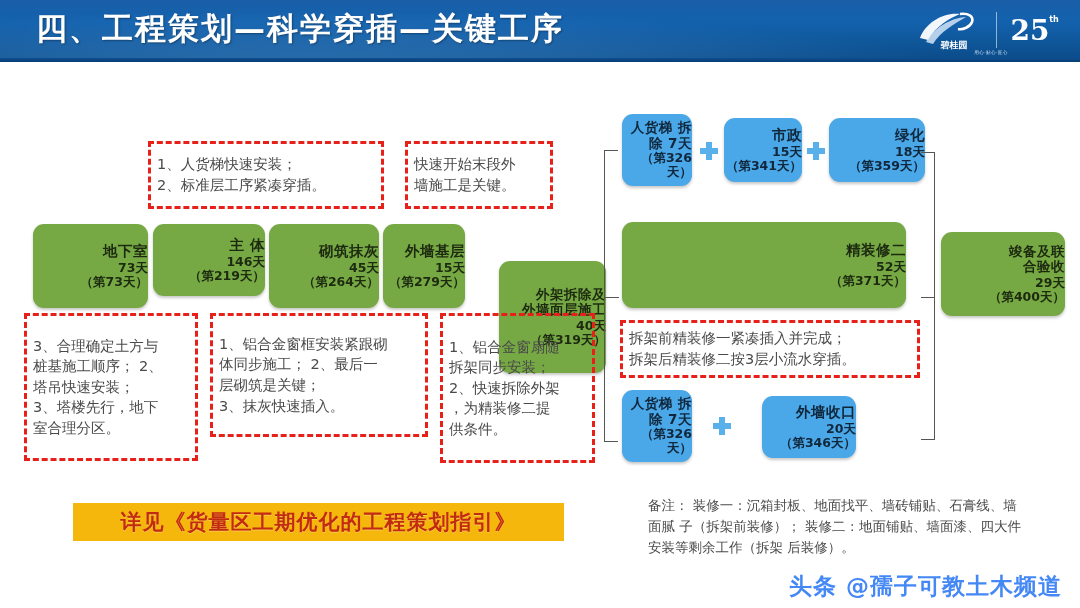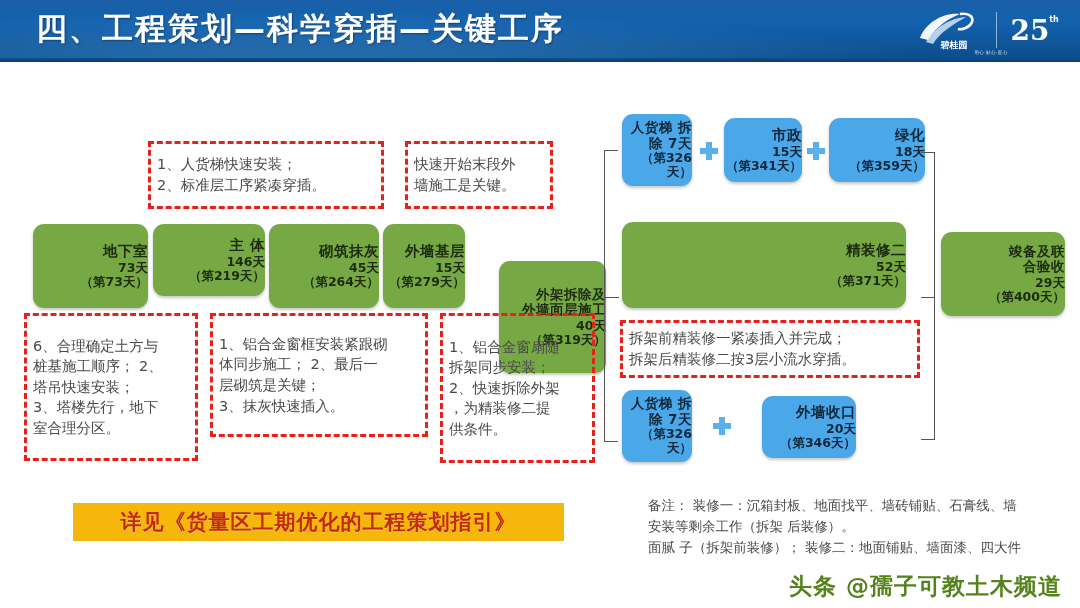--- a/index.html
+++ b/index.html
@@ -102,21 +102,21 @@
   }
 
   
   .note{
     position:absolute;color:#4a4a4a;font-size:13.5px;line-height:1.55;
   }
 
   
   .wm{
     position:absolute;right:18px;bottom:6px;
-    font-size:23px;font-weight:bold;color:#4d7c0f;
+    font-size:23px;font-weight:bold;color:#3b82f6;
     letter-spacing:1px;white-space:nowrap;opacity:.95;
   }
 </style>
 </head>
 <body>
 
 <div id="slide">
 
   <div class="header">
     <div class="hdr-sheen"></div>
@@ -211,21 +211,21 @@
   </div>
 
   <div class="brk brk-left" style="left:604px;top:150px;width:14px;height:292px;">
     <div class="brk-tick" style="left:0;top:146px;width:14px;"></div>
   </div>
   <div class="brk brk-right" style="left:921px;top:152px;width:14px;height:288px;">
     <div class="brk-tick" style="left:0;top:144px;width:14px;"></div>
   </div>
 
   <div class="callout" style="left:24px;top:313px;width:174px;height:148px;">
-    <p>6、合理确定土方与</p>
+    <p>3、合理确定土方与</p>
     <p>桩基施工顺序；  2、</p>
     <p>塔吊快速安装；</p>
     <p>3、塔楼先行，地下</p>
     <p>室合理分区。</p>
   </div>
   <div class="callout" style="left:210px;top:313px;width:218px;height:124px;">
     <p>1、铝合金窗框安装紧跟砌</p>
     <p>体同步施工；  2、最后一</p>
     <p>层砌筑是关键；</p>
     <p>3、抹灰快速插入。</p>
@@ -254,19 +254,19 @@
     <div class="bx-days">20天</div>
     <div class="bx-day">（第346天）</div>
   </div>
 
   <div class="banner" style="left:73px;top:503px;width:491px;height:38px;">
     <span>详见《货量区工期优化的工程策划指引》</span>
   </div>
 
   <div class="note" style="left:648px;top:495px;width:412px;">
     <div>备注： 装修一：沉箱封板、地面找平、墙砖铺贴、石膏线、墙</div>
+    <div>面腻 子（拆架前装修）； 装修二：地面铺贴、墙面漆、四大件</div>
     <div>安装等剩余工作（拆架 后装修）。</div>
-    <div>面腻 子（拆架前装修）； 装修二：地面铺贴、墙面漆、四大件</div>
   </div>
 
   <div class="wm">头条 @孺子可教土木频道</div>
 
 </div>
 
 </body></html>

